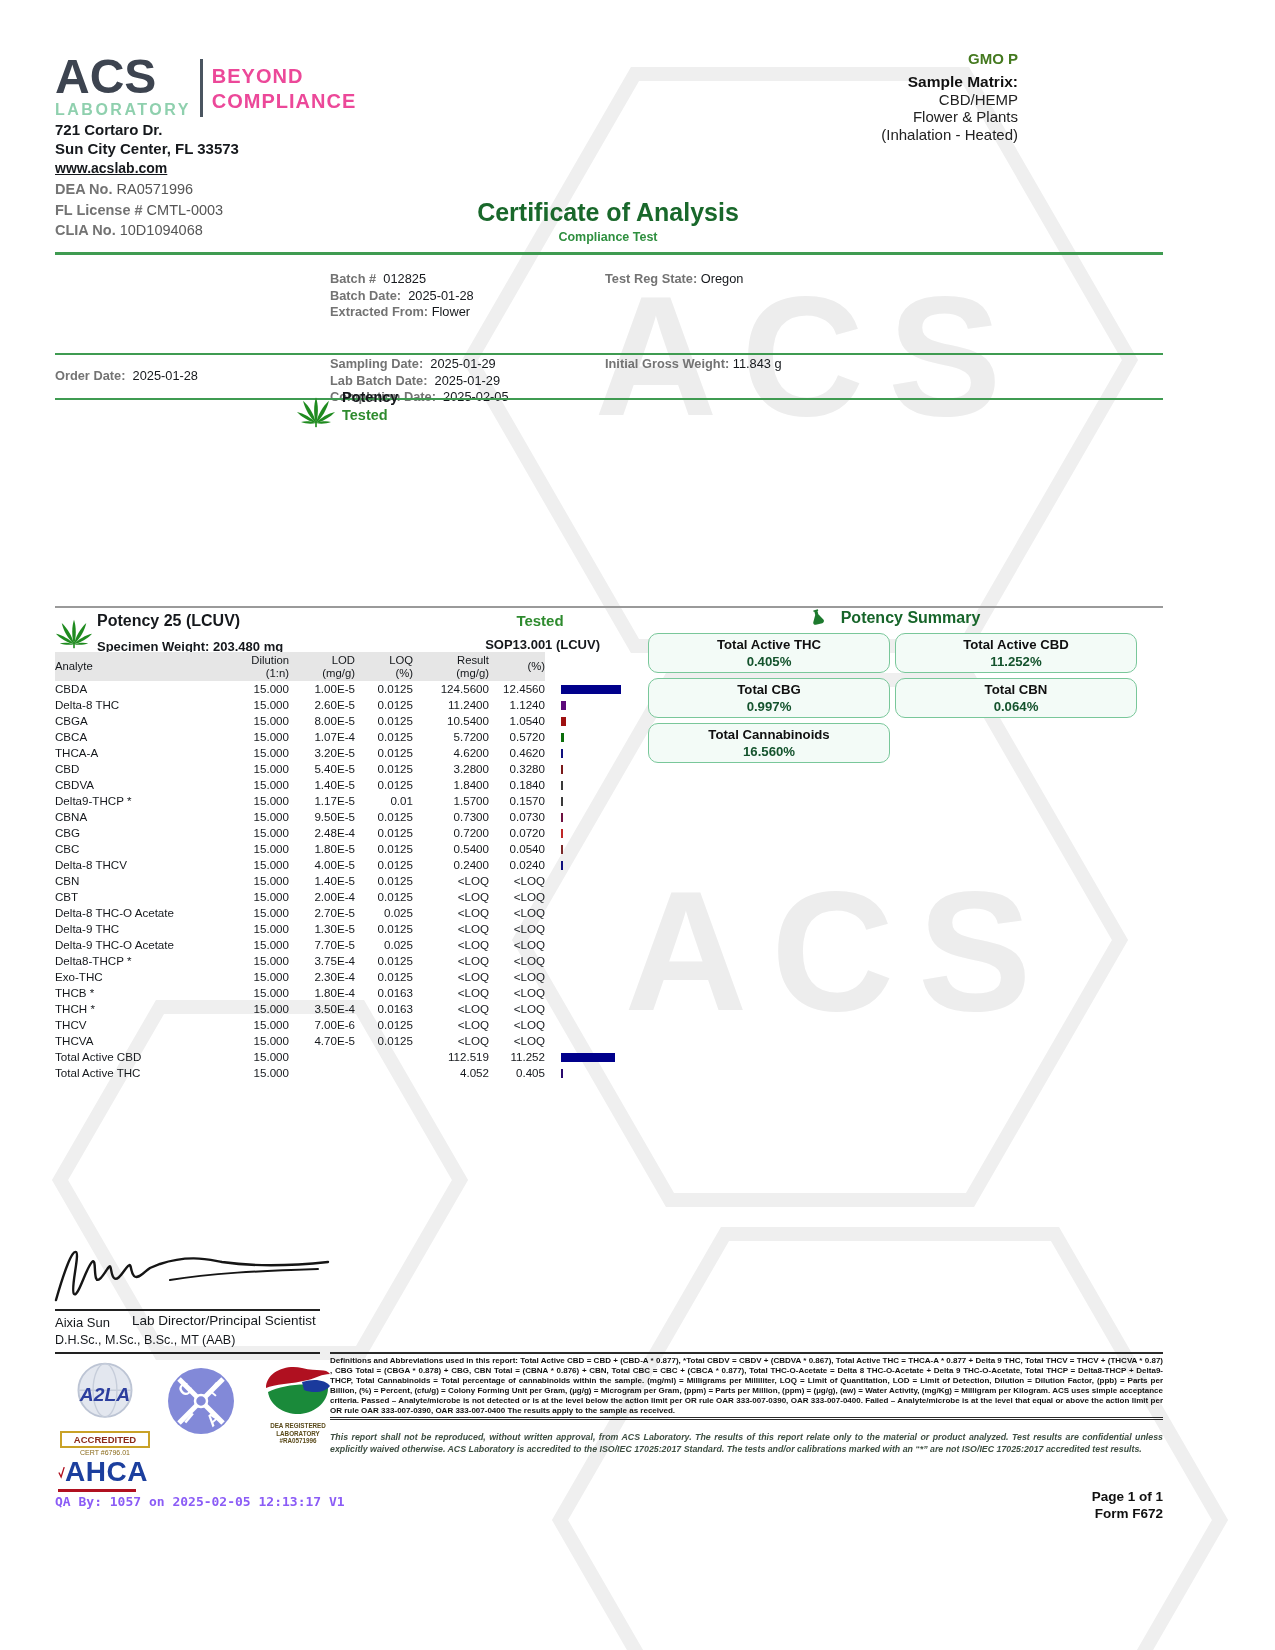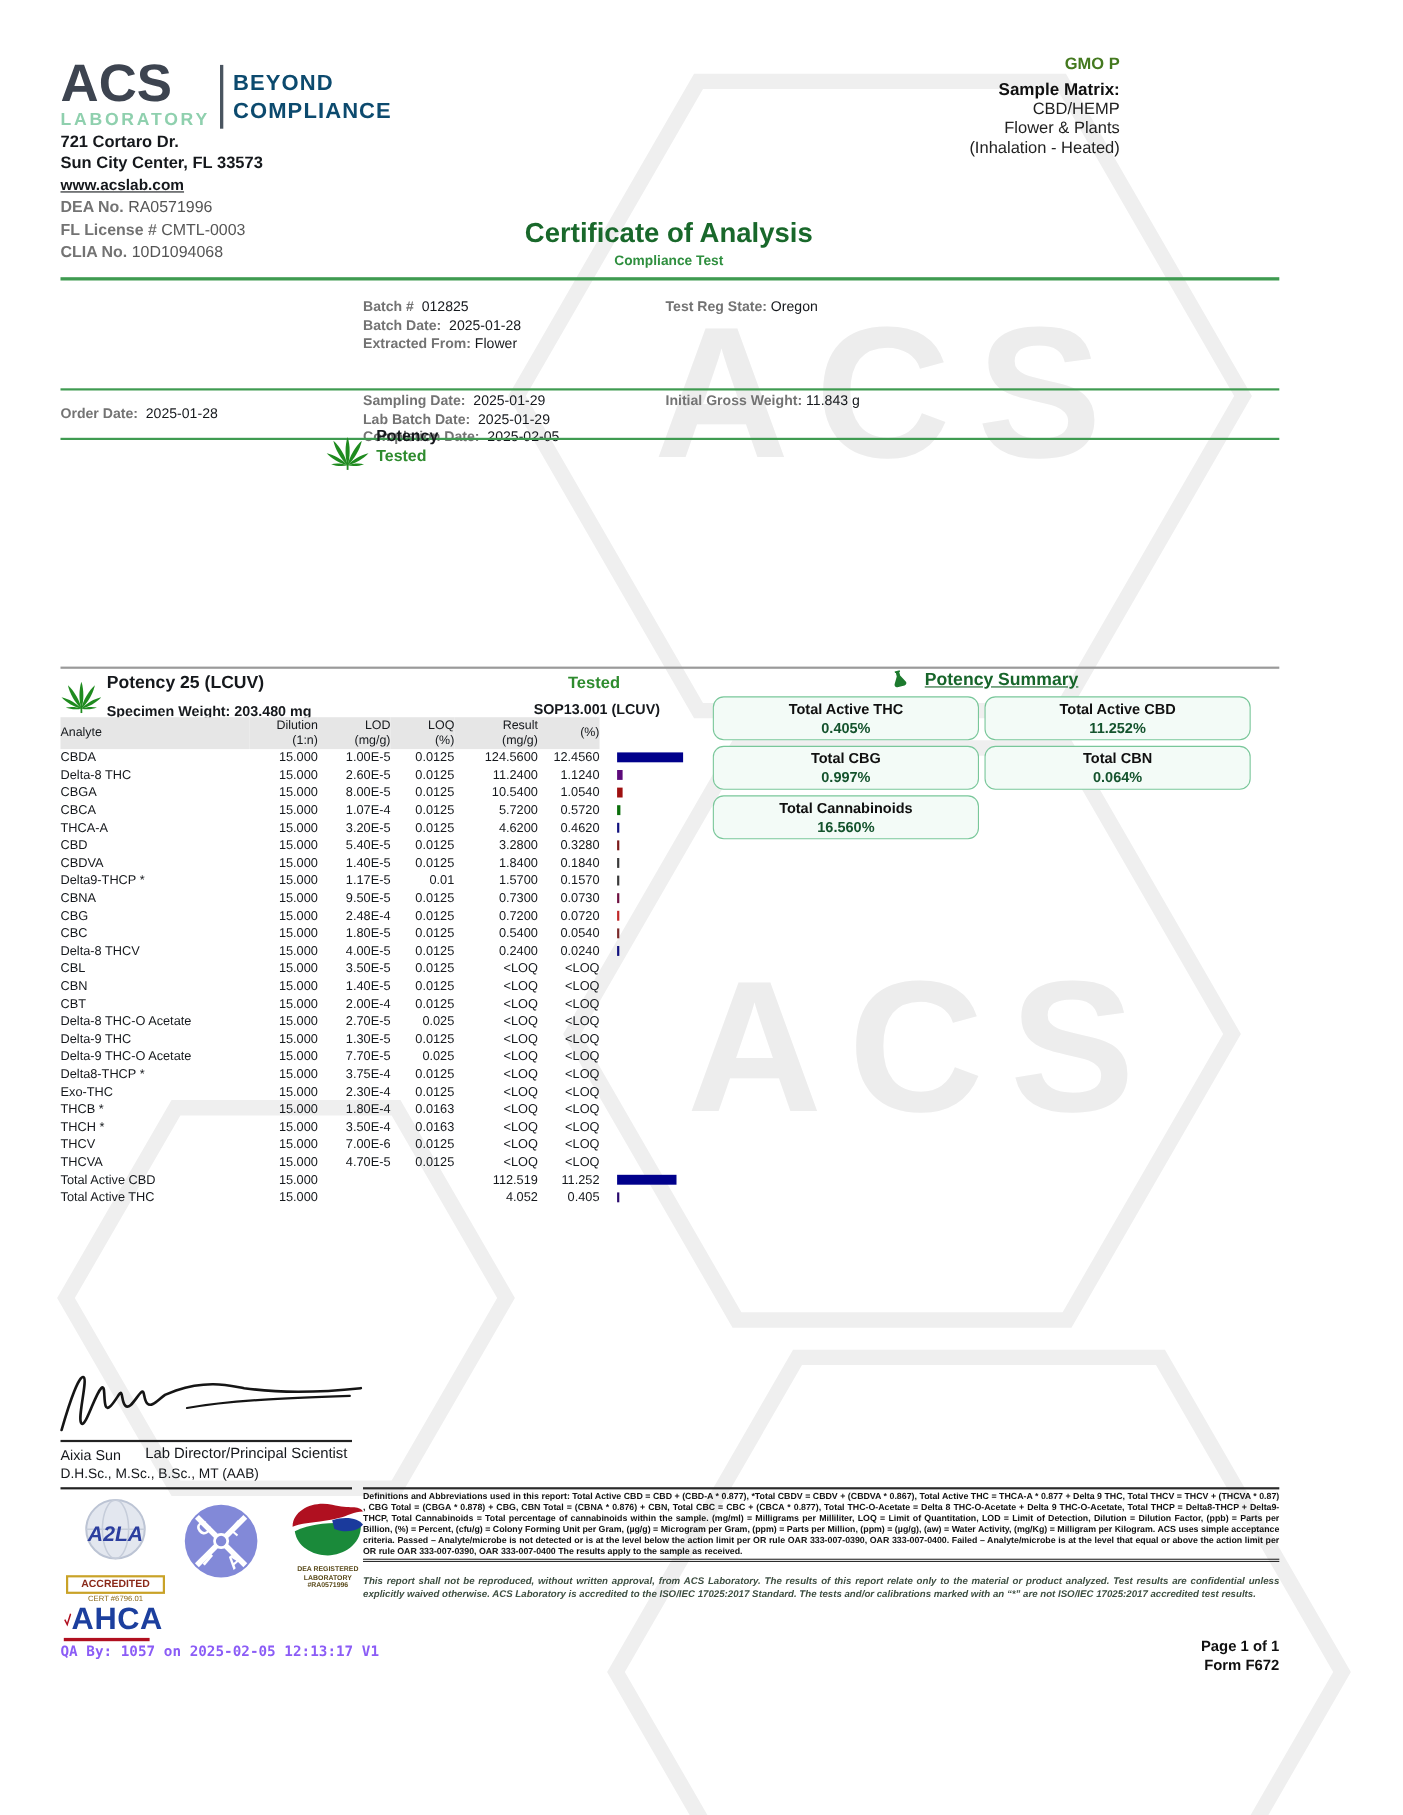--- a/index.html
+++ b/index.html
@@ -6,21 +6,21 @@
   #page{position:relative;width:1275px;height:1650px;background:#fff;overflow:hidden;
         font-family:"Liberation Sans",sans-serif;color:#15181c;}
   .abs{position:absolute;}
   .wm{position:absolute;inset:0;pointer-events:none;}
 
   
   #logo-row{left:55px;top:56px;display:flex;align-items:flex-start;}
   .logo-acs{font-size:48px;line-height:42px;font-weight:800;color:#3d4450;}
   .logo-lab{font-size:16px;font-weight:700;color:#8fd0ae;letter-spacing:2.5px;margin-top:3px;}
   .logo-divider{width:3px;height:58px;background:#4a5560;margin:3px 9px 0 9px;}
-  .logo-tagline{font-size:20px;font-weight:700;color:#0c4a6e;line-height:25px;margin-top:8px;letter-spacing:1px;}
+  .logo-tagline{font-size:20px;font-weight:700;color:#ec4899;line-height:25px;margin-top:8px;letter-spacing:1px;}
 
   #address{left:55px;top:120px;font-size:15px;font-weight:700;line-height:19px;}
   #website{left:55px;top:160px;font-size:14px;font-weight:700;text-decoration:underline;color:#15181c;cursor:pointer;}
   #licenses{left:55px;top:179px;font-size:14.5px;line-height:20.5px;}
   .b{font-weight:700;color:#737373;}
   .v{font-weight:400;color:#555;}
 
   #gmo{left:700px;top:50px;width:318px;text-align:right;font-size:15px;font-weight:700;color:#44791f;}
   #sample-matrix{left:700px;top:73px;width:318px;text-align:right;font-size:15px;line-height:17.5px;color:#222;}
   #sample-matrix .lbl{font-weight:700;color:#111;font-size:15.5px;}
@@ -49,21 +49,21 @@
   #potency-table td{font-size:11.6px;line-height:16px;height:16px;padding:0;white-space:nowrap;}
   .c0{width:172px;text-align:left;}
   .c1{width:62px;text-align:right;}
   .c2{width:66px;text-align:right;}
   .c3{width:58px;text-align:right;}
   .c4{width:76px;text-align:right;}
   .c5{width:56px;text-align:right;}
   .c6{width:100px;text-align:left;padding-left:8px !important;}
   .bar{display:inline-block;height:9px;vertical-align:middle;margin-left:8px;}
 
-  #summary-head{left:648px;top:608px;width:492px;text-align:center;font-size:16px;font-weight:700;color:#17652a;text-decoration:underline;}
+  #summary-head{left:648px;top:608px;width:492px;text-align:center;font-size:16px;font-weight:700;color:#17652a;}
   #summary-head svg{vertical-align:-4px;margin-right:14px;}
   #summary-boxes{left:648px;top:633px;width:494px;display:flex;flex-wrap:wrap;gap:5px;}
   .sum-box{width:242px;height:40px;border:1.6px solid #79c79a;border-radius:10px;background:#f3fbf7;
            display:flex;flex-direction:column;justify-content:center;text-align:center;box-sizing:border-box;}
   .sum-label{font-size:13.2px;font-weight:700;color:#101010;line-height:17px;}
   .sum-value{font-size:13.2px;font-weight:700;color:#14532d;line-height:17px;}
 
   #sig-svg{left:50px;top:1238px;}
   .sigline{left:55px;width:265px;height:2px;background:#222;}
   #sig-name{left:55px;top:1315px;font-size:13px;}
@@ -333,29 +333,20 @@
         <tr>
           <td class="c0">Delta-8 THCV</td>
           <td class="c1">15.000</td>
           <td class="c2">4.00E-5</td>
           <td class="c3">0.0125</td>
           <td class="c4">0.2400</td>
           <td class="c5">0.0240</td>
           <td class="c6"><span class="bar" style="width: 2px; background: rgb(16, 16, 126);"></span></td>
         </tr>
         <tr>
-          <td class="c0">CBL</td>
-          <td class="c1">15.000</td>
-          <td class="c2">3.50E-5</td>
-          <td class="c3">0.0125</td>
-          <td class="c4">&lt;LOQ</td>
-          <td class="c5">&lt;LOQ</td>
-          <td class="c6"></td>
-        </tr>
-        <tr>
           <td class="c0">CBN</td>
           <td class="c1">15.000</td>
           <td class="c2">1.40E-5</td>
           <td class="c3">0.0125</td>
           <td class="c4">&lt;LOQ</td>
           <td class="c5">&lt;LOQ</td>
           <td class="c6"></td>
         </tr>
         <tr>
           <td class="c0">CBT</td>

